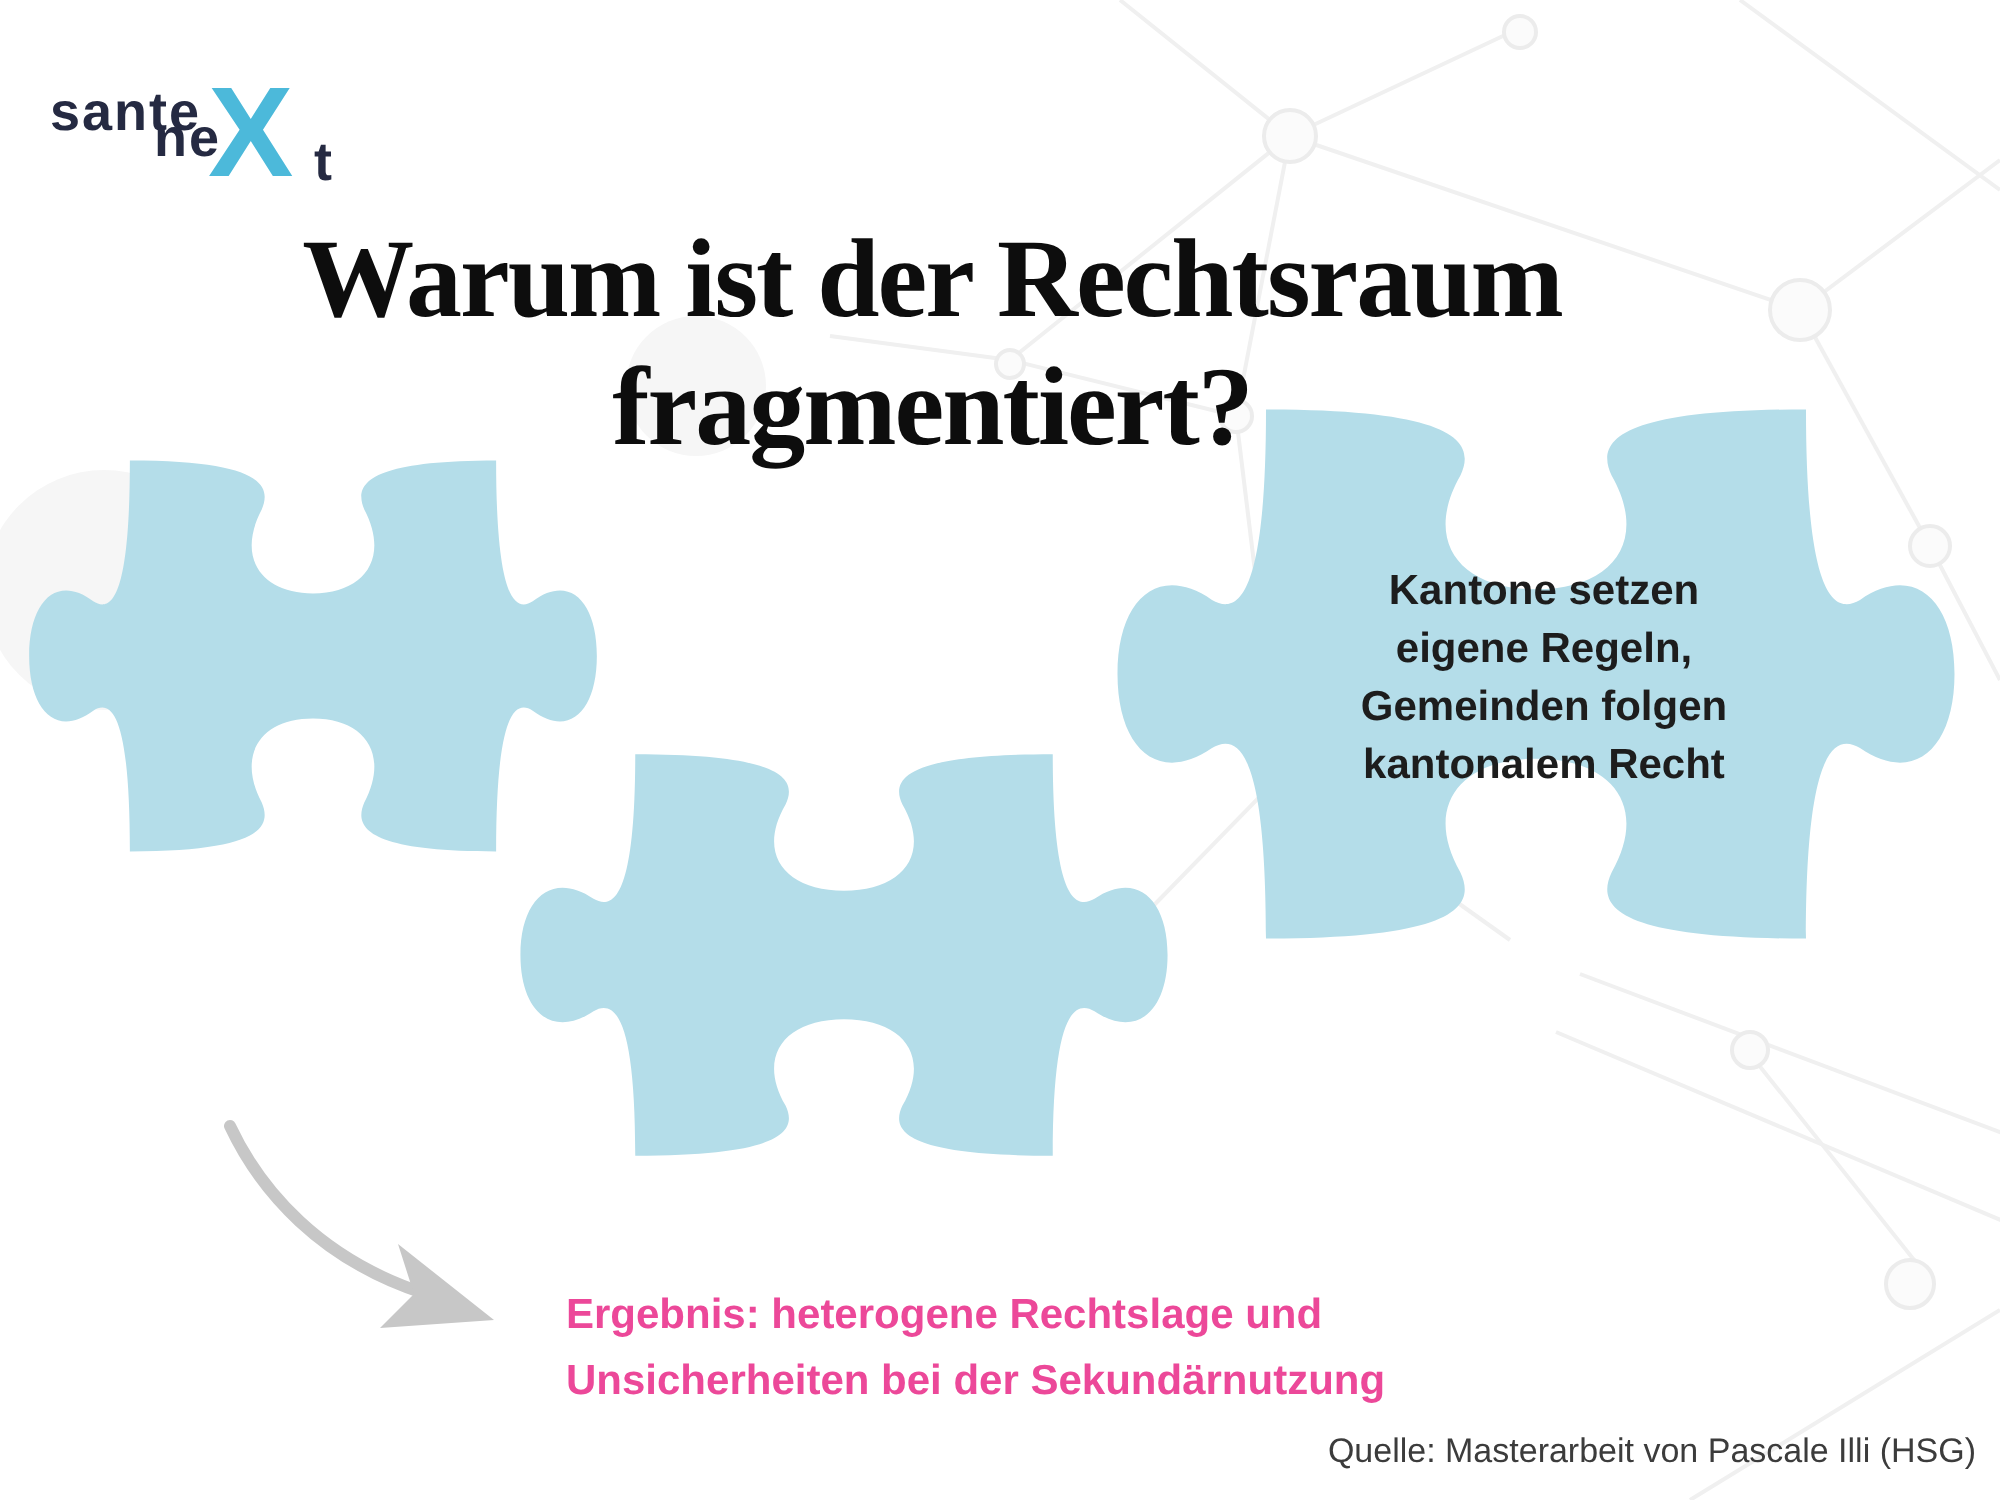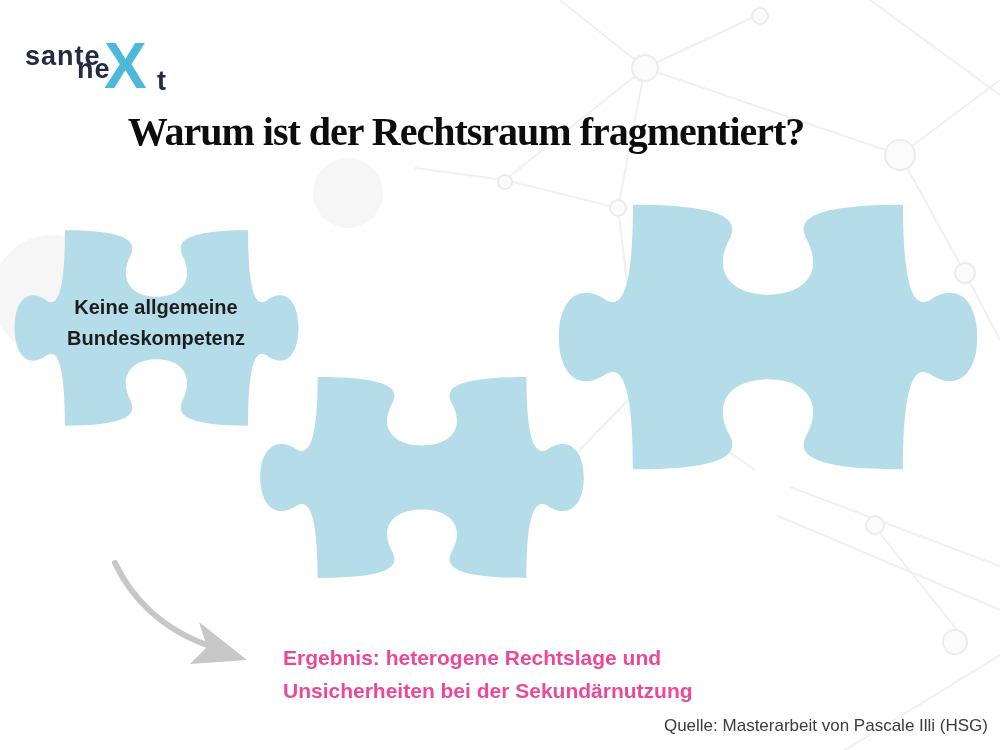--- a/index.html
+++ b/index.html
@@ -17,21 +17,21 @@
   .logo{position:absolute;left:22px;top:38px;width:160px;height:75px;z-index:3;}
   .logo span{position:absolute;font-weight:700;color:var(--logo_navy,#252a42);}
   .logo .l1{left:3px;top:3px;font-size:27px;letter-spacing:1px;}
   .logo .l2a{left:55px;top:16px;font-size:27px;letter-spacing:1px;}
   .logo .lx{left:82px;top:-2px;font-size:64px;line-height:60px;color:var(--logo_blue,#4cb9da);}
   .logo .l2b{left:135px;top:28px;font-size:27px;}
   
   .title{
     position:absolute;left:0;top:108px;width:932px;z-index:3;
     text-align:center;font-family:"Liberation Serif","DejaVu Serif",serif;
-    font-weight:700;font-size:40px;letter-spacing:-1px;color:#0d0d0d;margin:0;
+    font-weight:700;font-size:56px;letter-spacing:-1px;color:#0d0d0d;margin:0;
   }
   
   .piece{position:absolute;z-index:2;}
   .piece svg{position:absolute;left:0;top:0;width:100%;height:100%;}
   .piece-path{fill:var(--puzzle,#b4dde9);}
   .piece-label{
     position:absolute;transform:translate(-50%,-50%);
     white-space:pre-line;text-align:center;
     font-weight:700;font-size:21px;line-height:29px;color:#1d1d1d;
   }
@@ -102,42 +102,44 @@
   <h1 class="title">Warum ist der Rechtsraum fragmentiert?</h1>
 
   <div class="piece piece1">
     <svg viewBox="0 0 320 260" preserveAspectRatio="none">
       <path class="piece-path" d="M 60,30
         C 130,30 138,42 132,55 C 118,80 132,98 160,98 C 188,98 202,80 188,55 C 182,42 190,30 260,30
         C 260,100 270,108 280,102 C 300,88 315,102 315,130 C 315,158 300,172 280,158 C 270,152 260,160 260,230
         C 190,230 182,218 188,205 C 202,180 188,162 160,162 C 132,162 118,180 132,205 C 138,218 130,230 60,230
         C 60,160 50,152 40,158 C 20,172 5,158 5,130 C 5,102 20,88 40,102 C 50,108 60,100 60,30 Z"></path>
     </svg>
-    <div class="piece-label">Keine allgemeine
-Bundeskompetenz</div>
   </div>
 
   <div class="piece piece2">
     <svg viewBox="0 0 320 260" preserveAspectRatio="none">
       <path class="piece-path" d="M 60,30
         C 130,30 138,42 132,55 C 118,80 132,98 160,98 C 188,98 202,80 188,55 C 182,42 190,30 260,30
         C 260,100 270,108 280,102 C 300,88 315,102 315,130 C 315,158 300,172 280,158 C 270,152 260,160 260,230
         C 190,230 182,218 188,205 C 202,180 188,162 160,162 C 132,162 118,180 132,205 C 138,218 130,230 60,230
         C 60,160 50,152 40,158 C 20,172 5,158 5,130 C 5,102 20,88 40,102 C 50,108 60,100 60,30 Z"></path>
     </svg>
   </div>
 
   <div class="piece piece3">
     <svg viewBox="0 0 320 260" preserveAspectRatio="none">
       <path class="piece-path" d="M 60,30
         C 130,30 138,42 132,55 C 118,80 132,98 160,98 C 188,98 202,80 188,55 C 182,42 190,30 260,30
         C 260,100 270,108 280,102 C 300,88 315,102 315,130 C 315,158 300,172 280,158 C 270,152 260,160 260,230
         C 190,230 182,218 188,205 C 202,180 188,162 160,162 C 132,162 118,180 132,205 C 138,218 130,230 60,230
         C 60,160 50,152 40,158 C 20,172 5,158 5,130 C 5,102 20,88 40,102 C 50,108 60,100 60,30 Z"></path>
     </svg>
+    <div class="piece-label">Kantone setzen
+eigene Regeln,
+Gemeinden folgen
+kantonalem Recht</div>
   </div>
 
   <svg class="arrow" width="180" height="125" viewBox="0 0 180 125">
     <path class="shaft" d="M 20,13 C 35,45 65,80 118,97"></path>
     <path class="head" d="M 152,110 L 104,72 L 112,97 L 95,114 Z"></path>
   </svg>
 
   <div class="result">Ergebnis: heterogene Rechtslage und
 Unsicherheiten bei der Sekundärnutzung</div>
 

